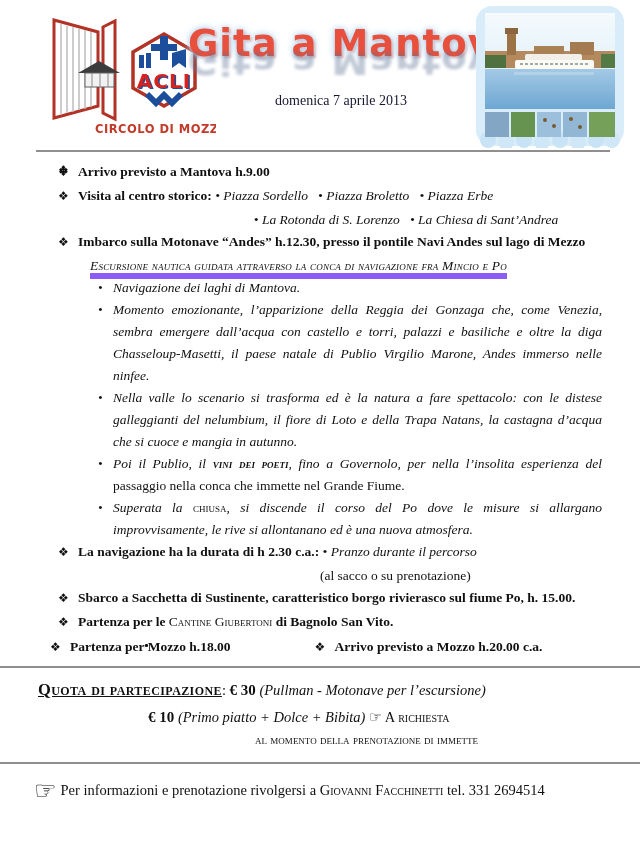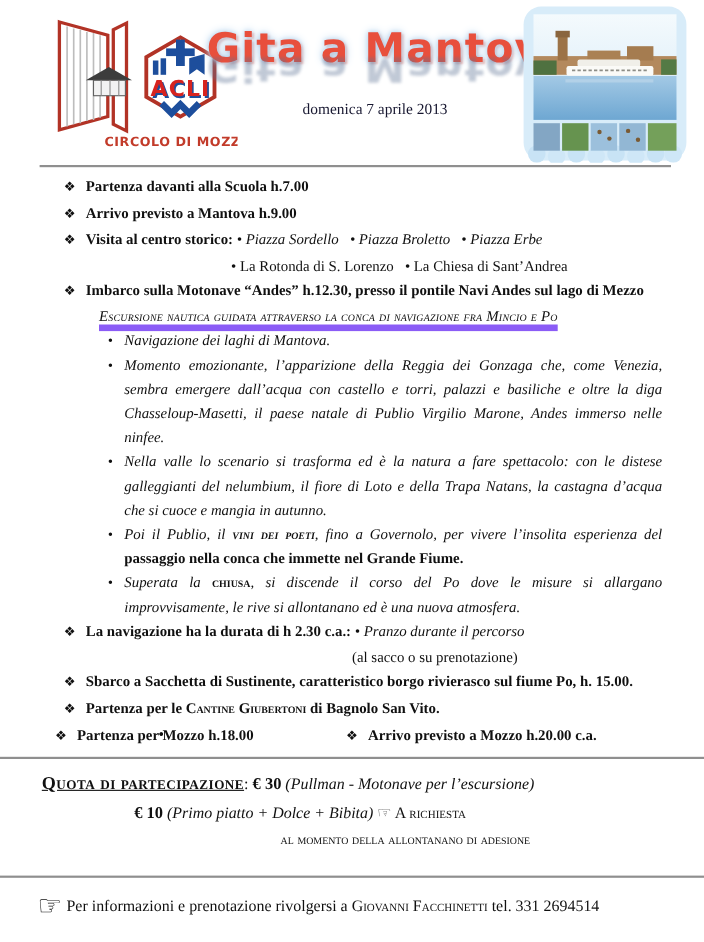--- a/index.html
+++ b/index.html
@@ -22,39 +22,39 @@
 
   
   .list { padding:7px 38px 0 38px; font-size:13.5px; }
   .item { position:relative; line-height:22px; }
   .d-item { padding-left:40px; margin-bottom:2px; font-weight:bold; }
   .d-item .m { position:absolute; left:20px; top:0; font-family:"DejaVu Sans", sans-serif; font-size:12px; font-weight:normal; }
   .sub { padding-left:75px; text-align:justify; font-style:italic; }
   .sub .m { position:absolute; left:60px; top:0; font-size:13px; }
   .sub2 { padding-left:120px; font-style:italic; }
   .sub2 .m { position:absolute; left:106px; top:0; }
-  .cont1 { padding-left:172px; font-weight:normal; }
+  .cont1 { padding-left:172px; font-style:italic; font-weight:normal;text-align:center; }
   .esc { padding-left:52px; font-style:italic; font-variant:small-caps; font-size:13.5px; letter-spacing:.2px; }
   .esc span { border-bottom:6px solid #8b5cf6; }
   .it { font-style:italic; font-weight:normal; }
   .sc-bi { font-variant:small-caps; font-weight:bold; font-style:italic; }
-  .sc-b { font-variant:small-caps; font-weight:bold; font-style:normal; }
-  .b-up { font-weight:bold; font-style:normal; }
+  .sc-b { font-variant:small-caps; font-weight:normal; font-style:normal; }
+  .b-up { font-weight:normal; font-style:normal; }
   .note { padding-left:282px; font-weight:normal; }
   .tworow { display:flex; margin-top:3px; }
   .tworow .d-item:first-child { padding-left:32px; }
   .tworow .d-item:first-child .m { left:12px; }
   .tworow .d-item:last-child { margin-left:64px; }
 
   
-  .quota { margin-top:6px; border-top:2px solid #8f8f8f; border-bottom:2px solid #8f8f8f; padding:9px 30px 23px 38px; }
+  .quota { margin-top:6px; border-top:2px solid #8f8f8f; border-bottom:2px solid #8f8f8f; padding:9px 30px 12px 38px; }
   .quota-line1 { line-height:25px; font-size:14.5px; }
   .quota-label { font-variant:small-caps; font-weight:bold; font-size:16.5px; letter-spacing:.4px; text-decoration:underline; }
   .price { font-weight:bold; font-size:15px; }
-  .quota-line2 { margin-left:84px; line-height:25px; font-size:14.5px; margin-top:2px; }
+  .quota-line2 { margin-left:110px; line-height:25px; font-size:14.5px; margin-top:2px; }
   .quota-line3 { margin-left:217px; line-height:20px; font-variant:small-caps; font-size:13.5px; }
   .sc { font-variant:small-caps; }
   .hand { font-family:"DejaVu Sans", sans-serif; font-style:normal; }
 
   
   .footer { padding:14px 30px 0 34px; }
   .info-line { font-size:14.5px; line-height:24px; }
   .info-line .hand-big { font-size:25px; vertical-align:-4px; margin-right:4px; }
 </style>
 </head>
@@ -147,21 +147,20 @@
           <circle cx="106" cy="123" r="2" fill="#7a5a33"></circle>
       </g>
     </svg>
   </div>
   <div class="rule"></div>
 
   <div class="list">
 
     <div class="item d-item">
       <span class="m">❖</span>
-      <span>Partenza davanti alla Scuola h.7.00</span>
     </div>
 
     <div class="item d-item">
       <span class="m">❖</span>
       <span>Arrivo previsto a Mantova h.9.00</span>
     </div>
 
     <div class="item d-item">
       <span class="m">❖</span>
       <span>Visita al centro storico:</span>
@@ -190,21 +189,21 @@
       <span>Momento emozionante, l’apparizione della Reggia dei Gonzaga che, come Venezia, sembra emergere dall’acqua con castello e torri, palazzi e basiliche e oltre la diga Chasseloup-Masetti, il paese natale di Publio Virgilio Marone, Andes immerso nelle ninfee.</span>
     </div>
 
     <div class="item sub">
       <span class="m">•</span>
       <span>Nella valle lo scenario si trasforma ed è la natura a fare spettacolo: con le distese galleggianti del nelumbium, il fiore di Loto e della Trapa Natans, la castagna d’acqua che si cuoce e mangia in autunno.</span>
     </div>
 
     <div class="item sub">
       <span class="m">•</span>
-      <span>Poi il Publio, il </span><span class="sc-bi">vini dei poeti</span><span>, fino a Governolo, per vivere l’insolita esperienza del </span><span class="b-up">passaggio nella conca che immette nel Grande Fiume</span><span class="b-up">.</span>
+      <span>Poi il Publio, il </span><span class="sc-bi">vini dei poeti</span><span>, fino a Governolo, per nella l’insolita esperienza del </span><span class="b-up">passaggio nella conca che immette nel Grande Fiume</span><span class="b-up">.</span>
     </div>
 
     <div class="item sub">
       <span class="m">•</span>
       <span>Superata la </span><span class="sc-b">chiusa</span><span>, si discende il corso del Po dove le misure si allargano improvvisamente, le rive si allontanano ed è una nuova atmosfera.</span>
     </div>
 
     <div class="item d-item">
       <span class="m">❖</span>
       <span>La navigazione ha la durata di h 2.30 c.a.:</span>
@@ -244,21 +243,21 @@
   </div>
 
   <div class="quota">
     <div class="quota-line1">
       <span class="quota-label">Quota di partecipazione</span><span>: </span><span class="price">€ 30</span><span class="it"> (Pullman - Motonave per l’escursione)</span>
     </div>
     <div class="quota-line2">
       <span class="price">€ 10</span><span class="it"> (Primo piatto + Dolce + Bibita) </span><span class="hand">☞</span><span class="sc"> A richiesta</span>
     </div>
     <div class="quota-line3">
-      <span>al momento della allontanano di adesione</span>
+      <span>al momento della prenotazione di immette</span>
     </div>
   </div>
 
   <div class="footer">
     <div class="info-line">
       <span class="hand hand-big">☞</span><span>Per informazioni e prenotazione rivolgersi a </span><span class="sc">Giovanni Facchinetti</span><span> tel. 331 2694514</span>
     </div>
 
   </div>
 

